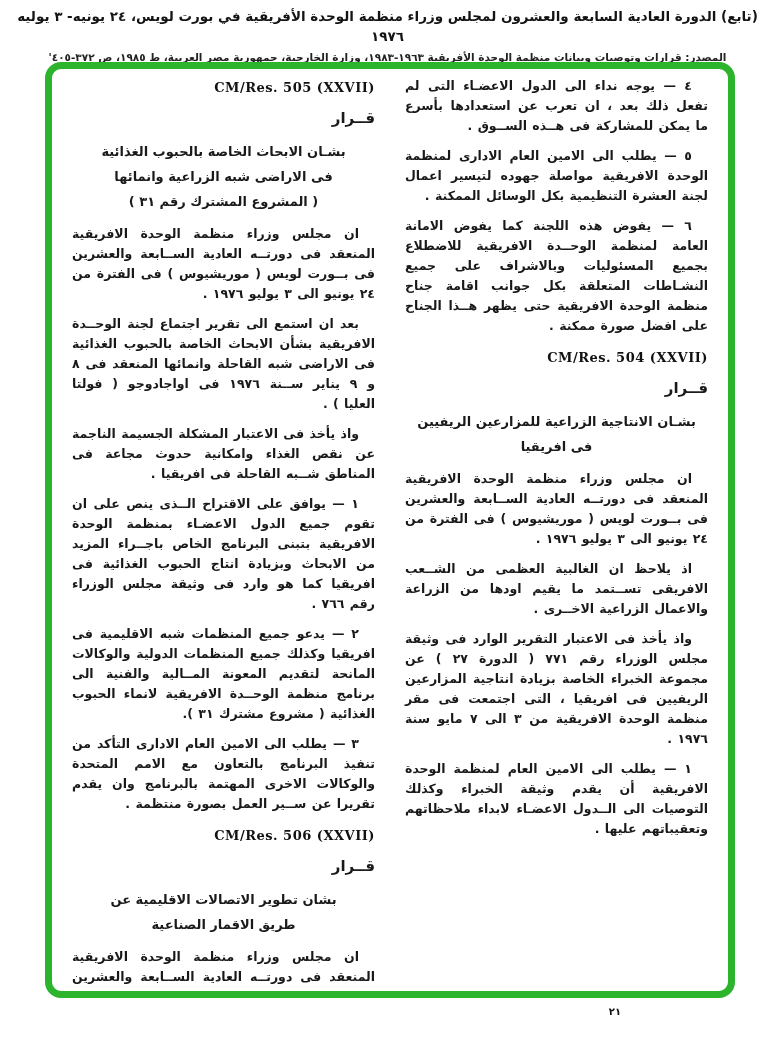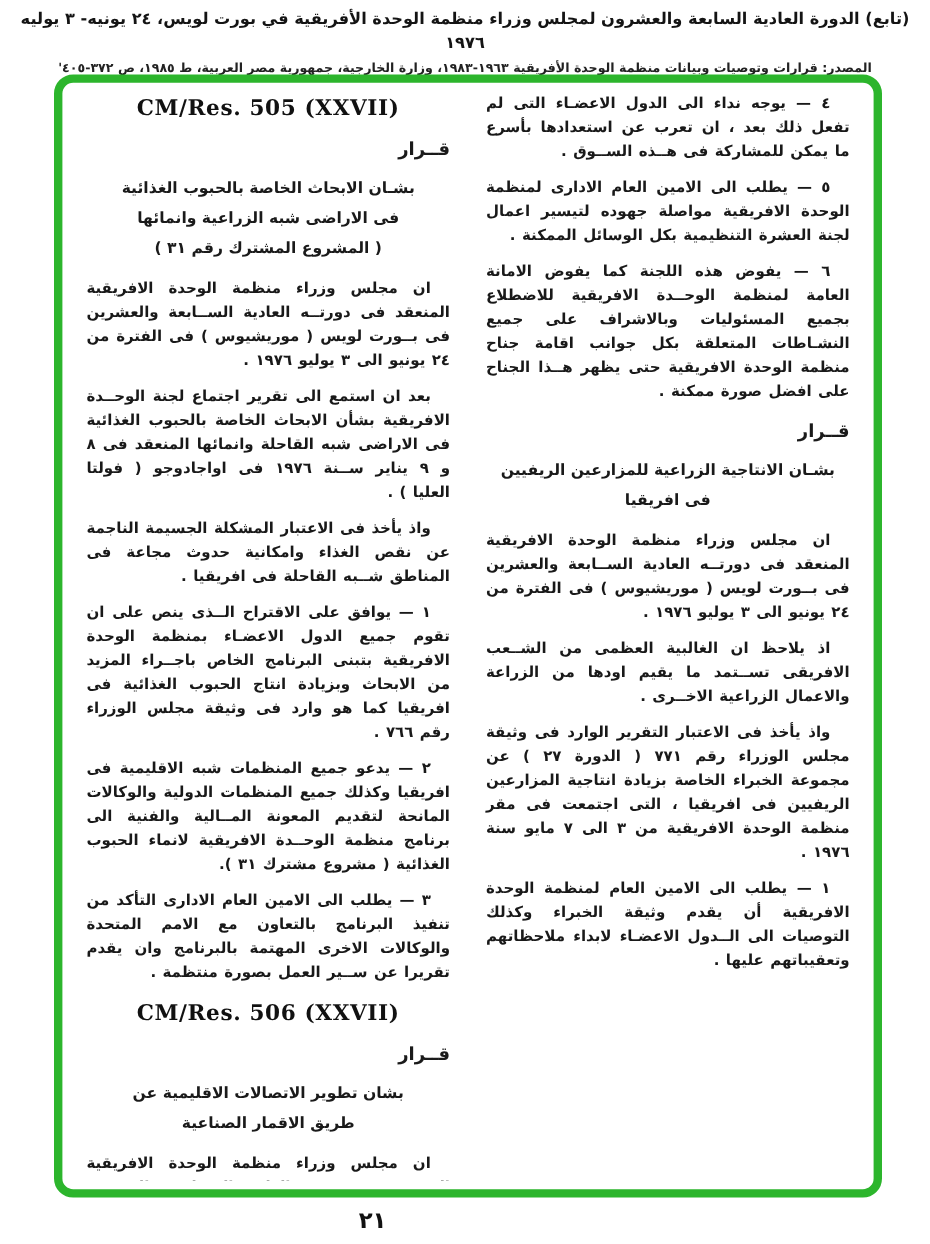--- a/index.html
+++ b/index.html
@@ -45,57 +45,58 @@
   }
   .col{width:50%;direction:rtl;}
   .blk{direction:rtl;}
   .para{
     font-size:12.5px;font-weight:700;line-height:20px;
     text-align:justify;text-indent:16px;
     margin:0 0 10px 0;color:#191919;
     word-spacing:1px;
   }
   .ref{
-    direction:ltr;text-align:center;
+    direction:ltr;text-align:right;
     font-family:"DejaVu Serif", serif;
-    font-size:18px;font-weight:600;color:#111;
+    font-size:13px;font-weight:600;color:#111;
     margin:14px 0 6px 0;letter-spacing:.5px;
   }
   .title{
     text-align:right;font-size:15px;font-weight:700;
     margin:14px 0 12px 0;word-spacing:3px;
   }
   .sub{
     text-align:center;font-size:13px;font-weight:700;
     line-height:25px;margin:0;
   }
   .sub-last{margin-bottom:10px;text-align:center;}
   
   .page-number{
     position:absolute;left:0;top:1006px;width:621px;
-    text-align:center;direction:rtl;
-    font-size:19px;font-weight:700;color:#111;
+    text-align:right;direction:rtl;
+    font-size:10px;font-weight:700;color:#111;
   }
 </style>
 </head>
 <body>
 
 <div class="doc-header">
   <div class="h1">(تابع) الدورة العادية السابعة والعشرون لمجلس وزراء منظمة الوحدة الأفريقية في بورت لويس، ٢٤ يونيه- ٣ يوليه ١٩٧٦</div>
   <div class="h2">المصدر: قرارات وتوصيات وبيانات منظمة الوحدة الأفريقية ١٩٦٣-١٩٨٣، وزارة الخارجية، جمهورية مصر العربية، ط ١٩٨٥، ص ٣٧٢-٤٠٥'</div>
 </div>
 
 <div class="frame"></div>
 
 <div class="columns">
 
   <div class="col">
     <div class="blk para">٤ — يوجه نداء الى الدول الاعضـاء التى لم تفعل ذلك بعد ، ان تعرب عن استعدادها بأسرع ما يمكن للمشاركة فى هــذه الســوق .</div>
     <div class="blk para">٥ — يطلب الى الامين العام الادارى لمنظمة الوحدة الافريقية مواصلة جهوده لتيسير اعمال لجنة العشرة التنظيمية بكل الوسائل الممكنة .</div>
     <div class="blk para">٦ — يفوض هذه اللجنة كما يفوض الامانة العامة لمنظمة الوحــدة الافريقية للاضطلاع بجميع المسئوليات وبالاشراف على جميع النشـاطات المتعلقة بكل جوانب اقامة جناح منظمة الوحدة الافريقية حتى يظهر هــذا الجناح على افضل صورة ممكنة .</div>
+    <div class="blk ref">CM/Res. 504 (XXVII)</div>
     <div class="blk title">قــرار</div>
     <div class="blk sub sub-last">بشـان الانتاجية الزراعية للمزارعين الريفيين فى افريقيا</div>
     <div class="blk para">ان مجلس وزراء منظمة الوحدة الافريقية المنعقد فى دورتــه العادية الســابعة والعشرين فى بــورت لويس ( موريشيوس ) فى الفترة من ٢٤ يونيو الى ٣ يوليو ١٩٧٦ .</div>
     <div class="blk para">اذ يلاحظ ان الغالبية العظمى من الشــعب الافريقى تســتمد ما يقيم اودها من الزراعة والاعمال الزراعية الاخــرى .</div>
     <div class="blk para">واذ يأخذ فى الاعتبار التقرير الوارد فى وثيقة مجلس الوزراء رقم ٧٧١ ( الدورة ٢٧ ) عن مجموعة الخبراء الخاصة بزيادة انتاجية المزارعين الريفيين فى افريقيا ، التى اجتمعت فى مقر منظمة الوحدة الافريقية من ٣ الى ٧ مايو سنة ١٩٧٦ .</div>
     <div class="blk para">١ — يطلب الى الامين العام لمنظمة الوحدة الافريقية أن يقدم وثيقة الخبراء وكذلك التوصيات الى الــدول الاعضـاء لابداء ملاحظاتهم وتعقيباتهم عليها .</div>
 
   </div>
 
   <div class="col">

